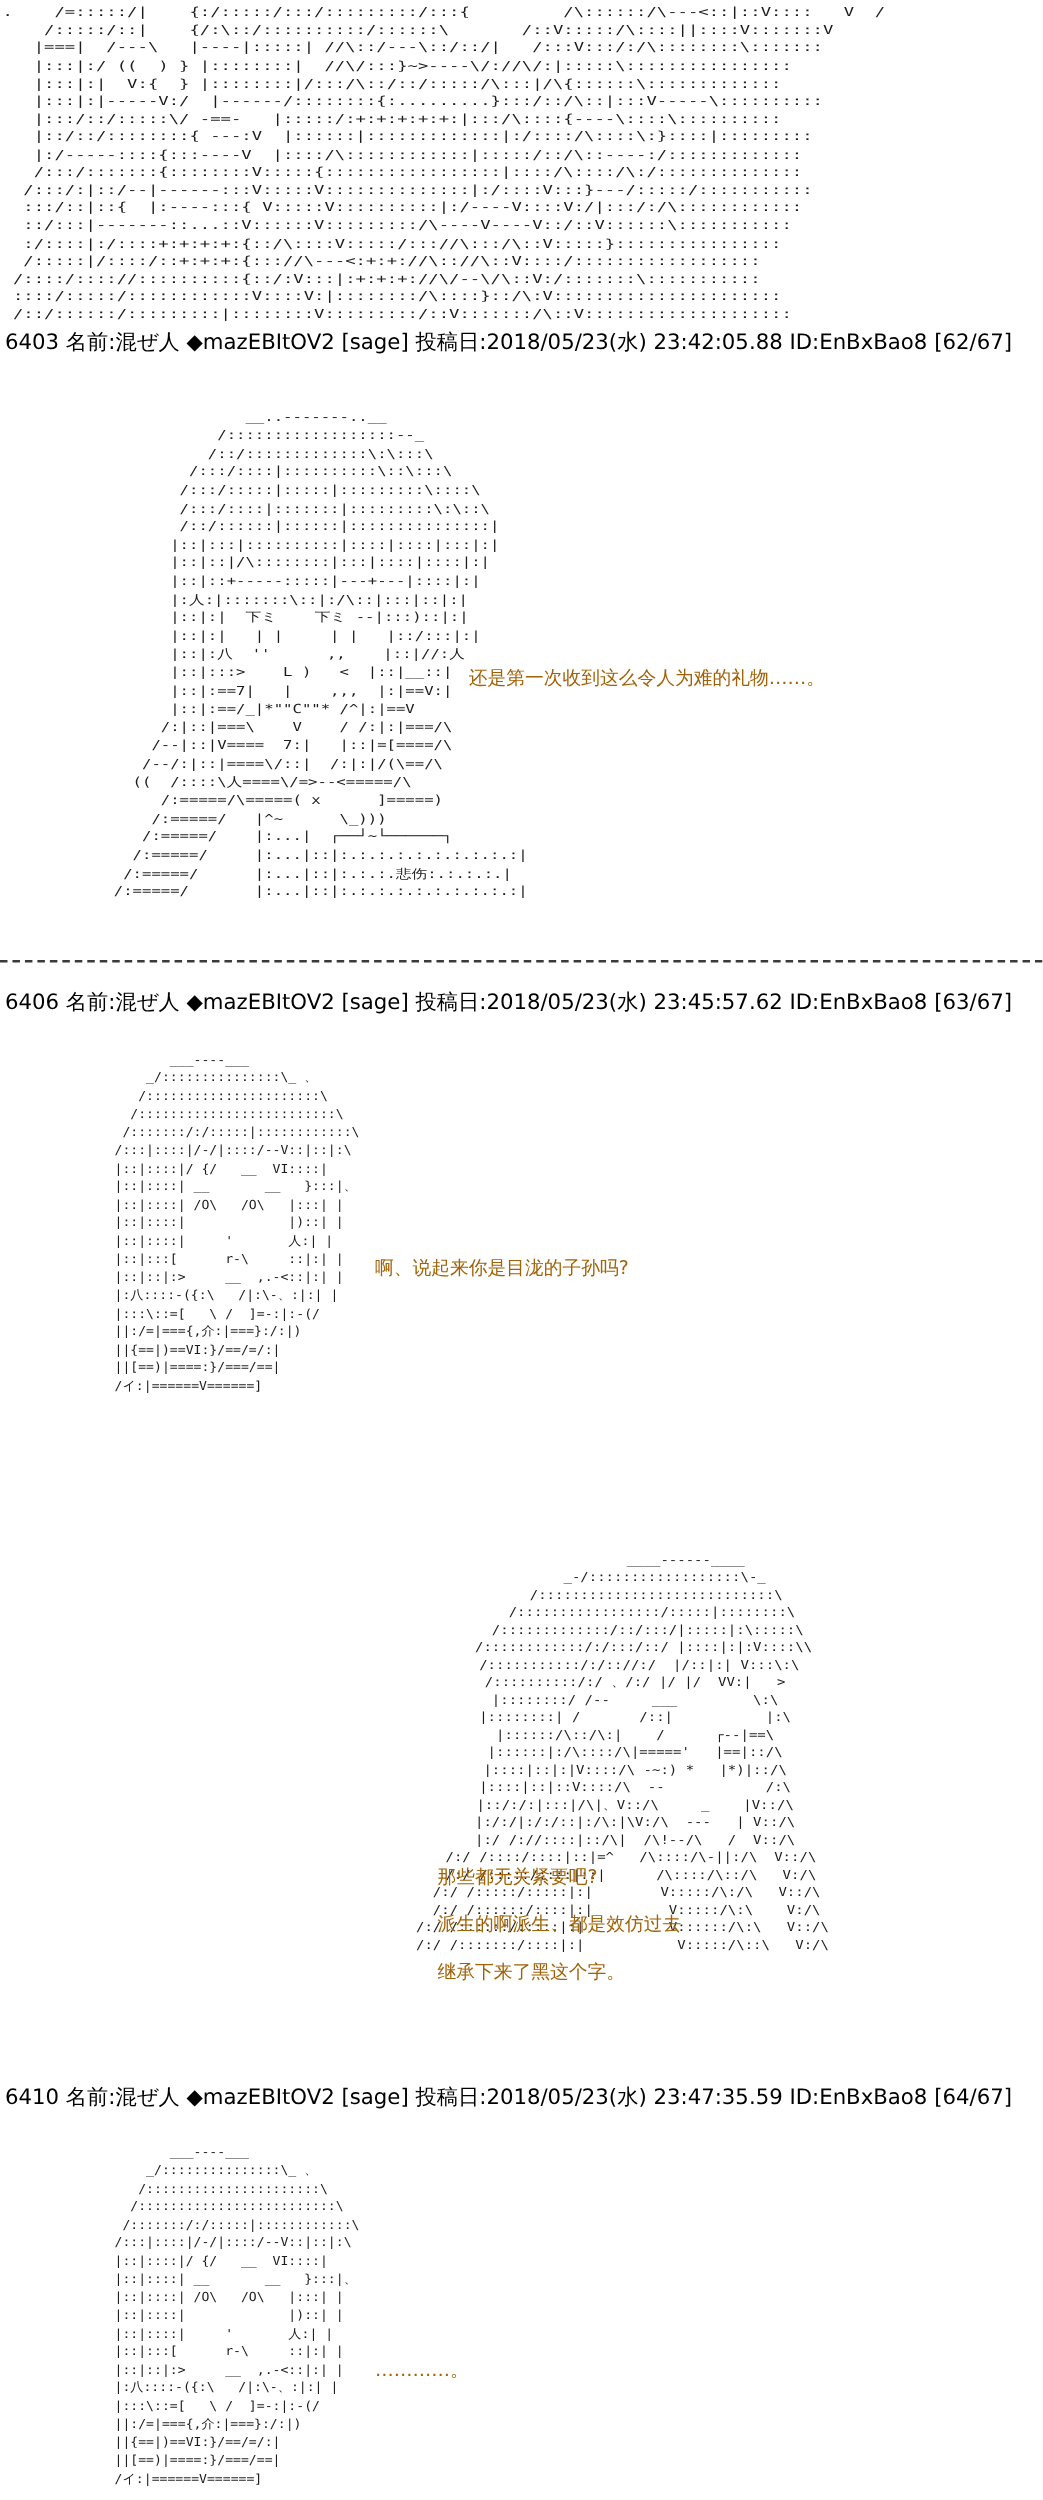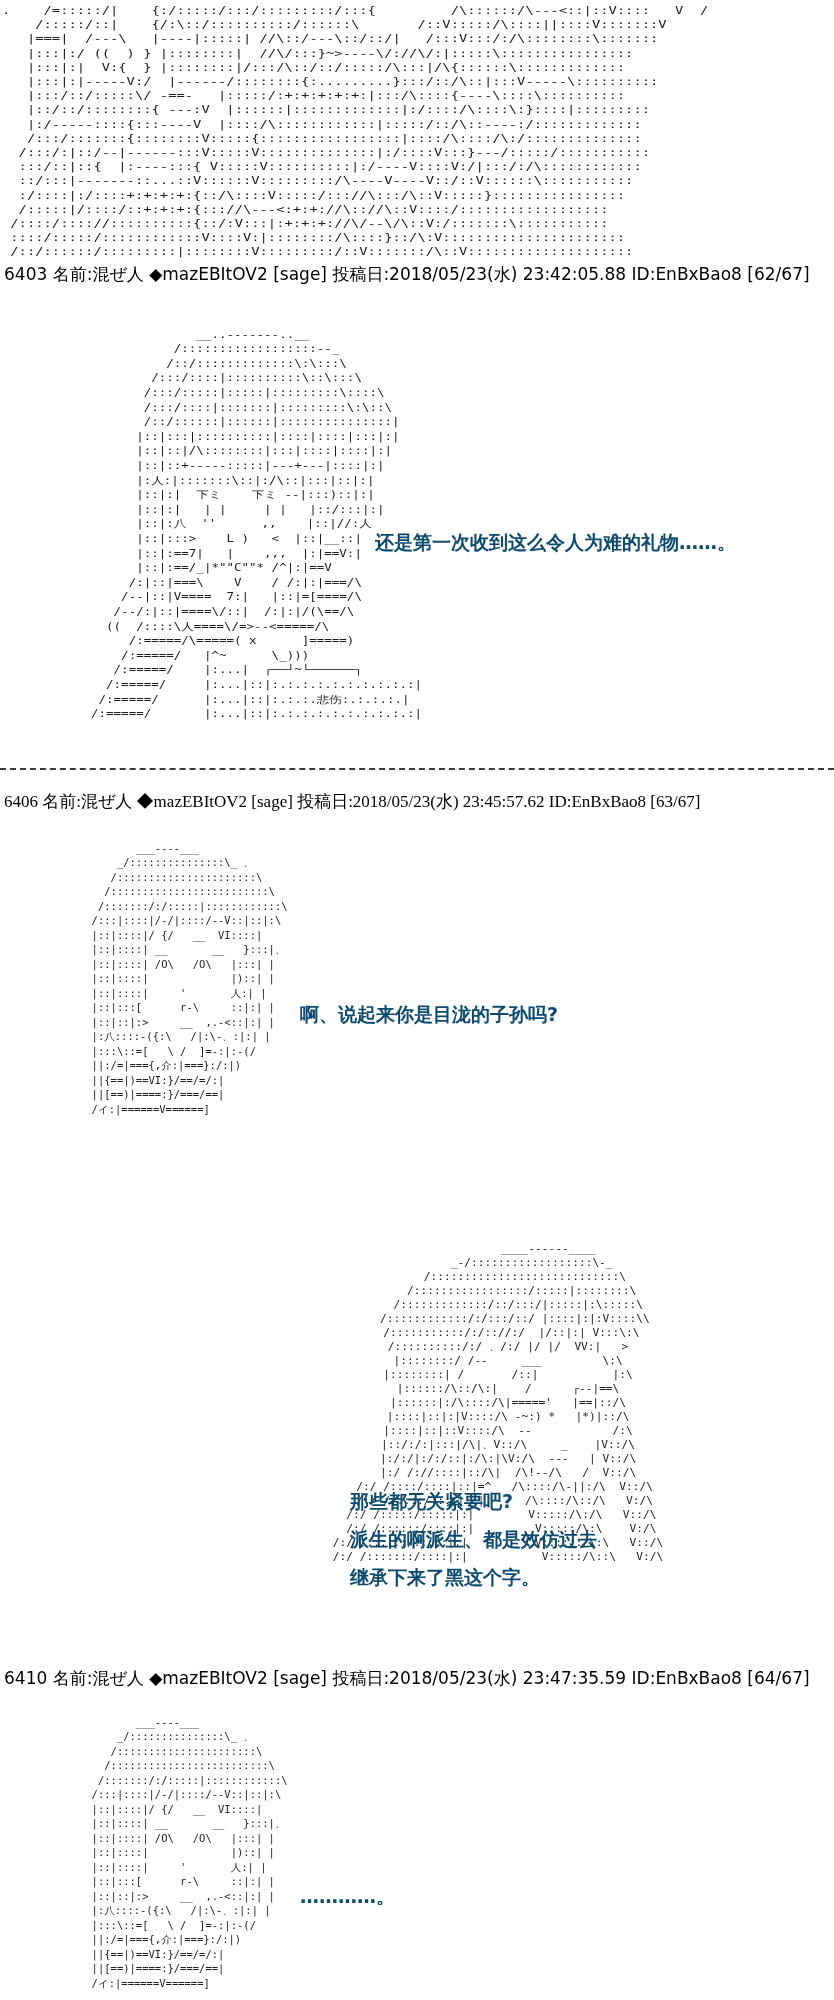--- a/index.html
+++ b/index.html
@@ -16,29 +16,29 @@
   }
   .aa1{margin:4px 0 0 2px;line-height:14.2px;transform:scaleX(1.38);}
   .aa2{margin:46px 0 0 55px;line-height:14.6px;transform:scaleX(1.25);}
   .aa3{margin:32px 0 0 60px;line-height:14.5px;transform:scaleX(1.05);}
   .aa4{margin:92px 0 0 55px;line-height:14.0px;transform:scaleX(1.12);}
   .aa5{margin:30px 0 0 60px;line-height:14.5px;transform:scaleX(1.05);}
   .post-header{
     font-size:17px;line-height:16px;color:#000;
     margin:6px 0 0 4px;white-space:nowrap;
   }
-  .h6406{margin-top:24px;font-family:Liberation Serif, serif;}
+  .h6406{margin-top:24px;}
   .h6410{margin-top:14px;}
   .section{position:relative;}
   .sec1{height:440px;padding-left:36px;}
   .sec2a{height:308px;}
   .sec2b{height:414px;text-align:center;}
   .sec3{height:306px;}
   .dialogue{
-    position:absolute;font-size:19px;line-height:18px;color:#0c4a6e;white-space:nowrap;font-weight:bold;
+    position:absolute;font-size:15px;line-height:18px;color:#a16207;white-space:nowrap;
   }
   .d1{top:205px;left:375px;}
   .d2{top:163px;left:300px;}
   .d3a{top:250px;left:350px;}
   .d3b{top:288px;left:350px;}
   .d3c{top:326px;left:350px;}
   .d4{top:171px;left:300px;}
   .separator{border-top:2px dashed #3a3a3a;height:0;margin:0;}
   .narration{font-size:14.5px;line-height:18px;color:#000;margin:10px 0 0 90px;white-space:nowrap;}
 </style>

